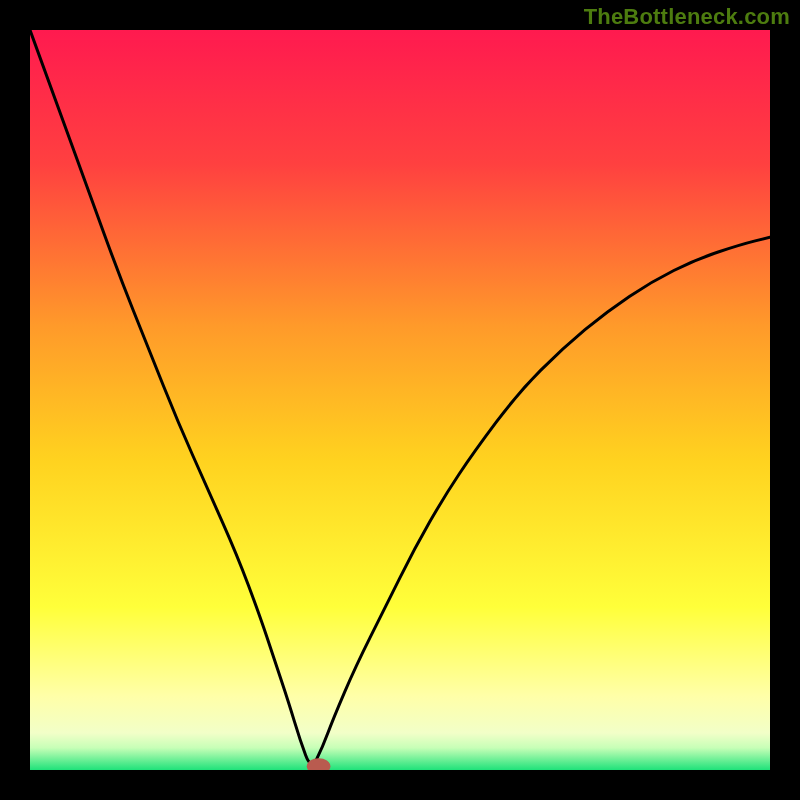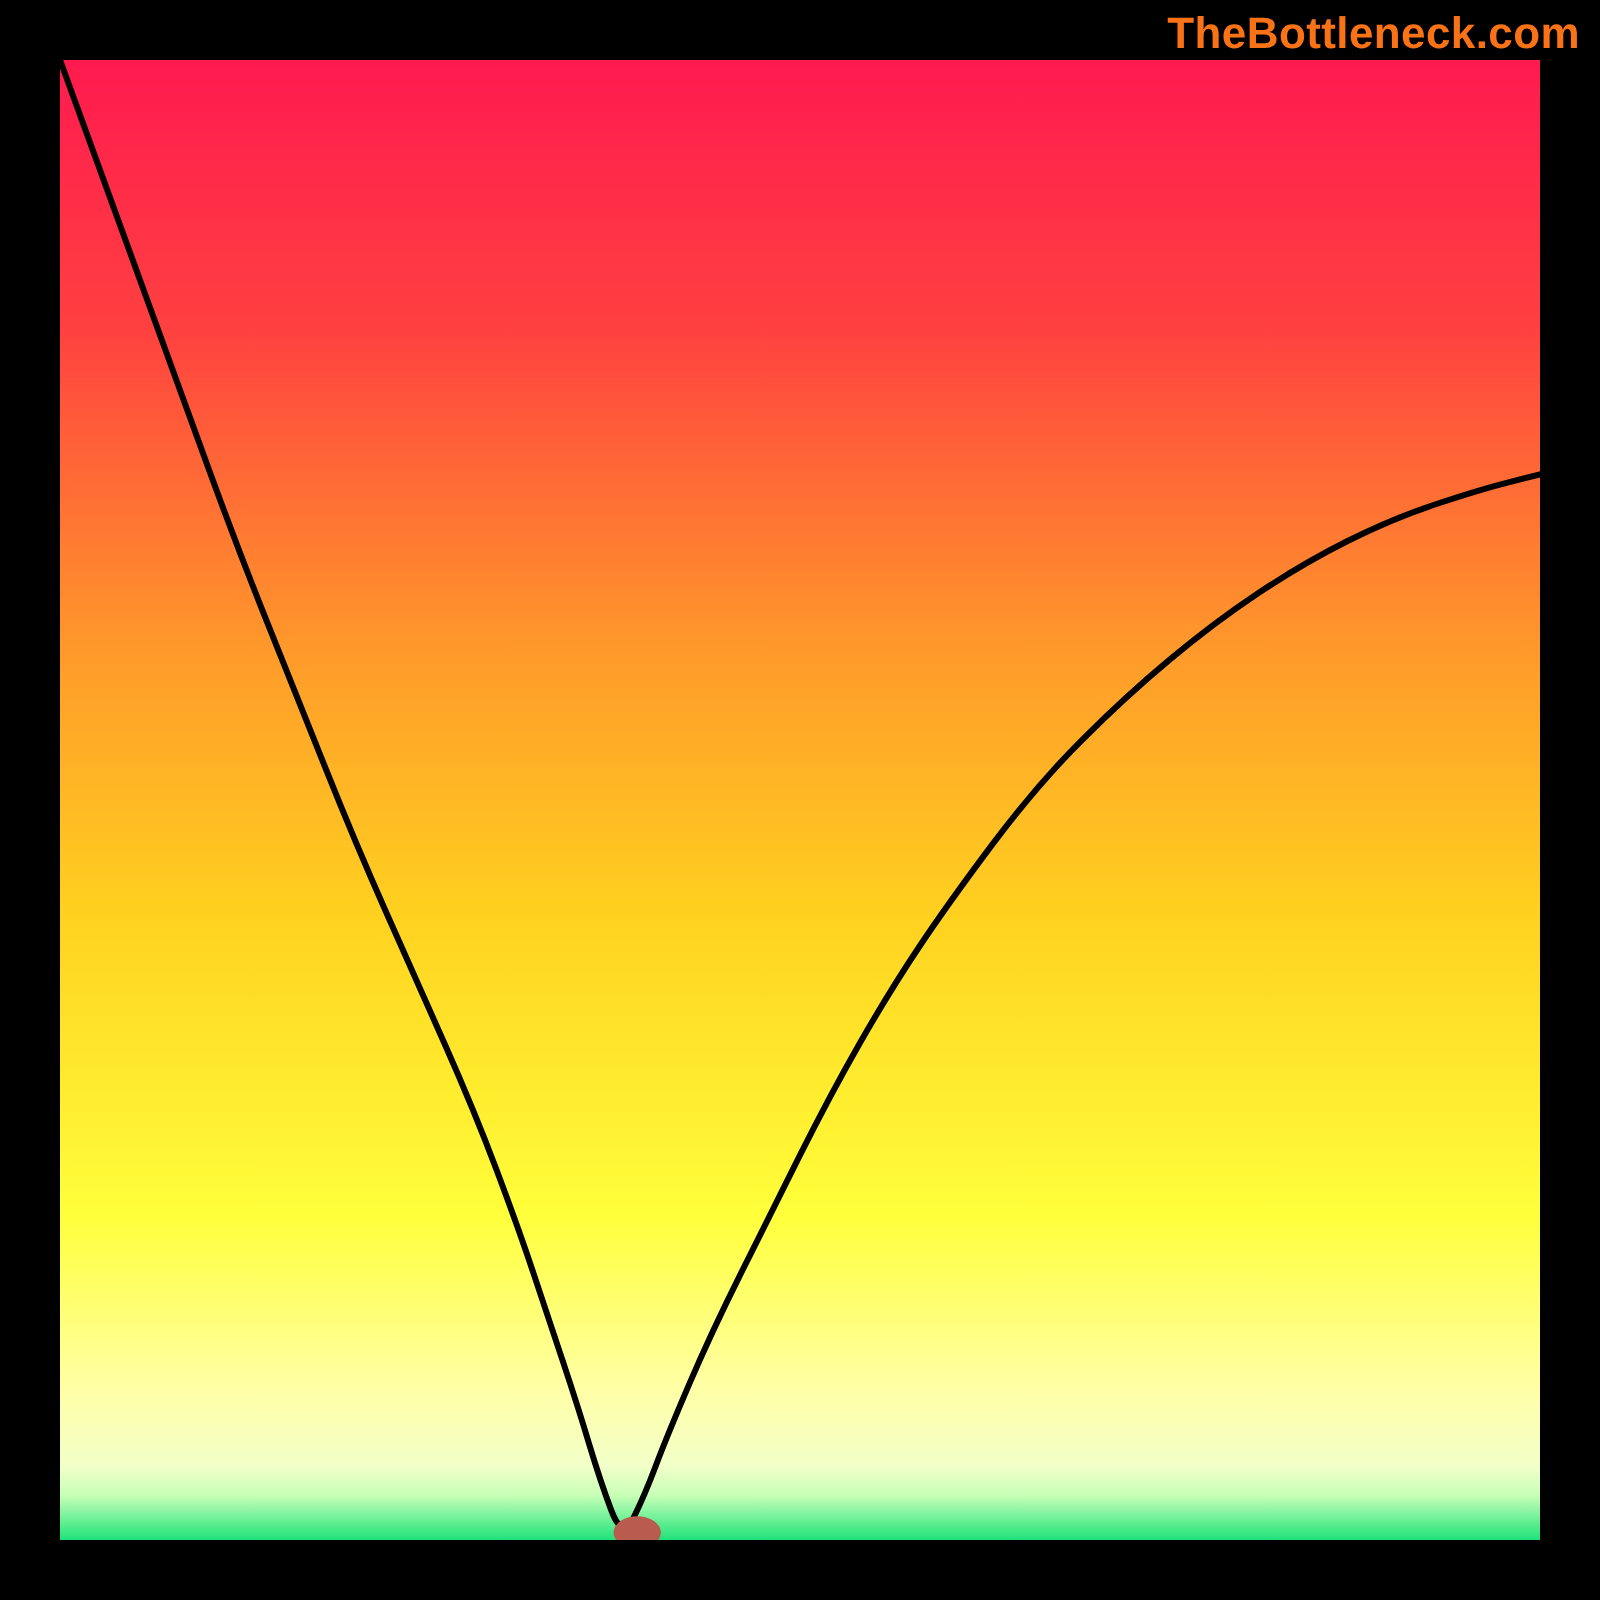--- a/index.html
+++ b/index.html
@@ -28,21 +28,21 @@
     display: block;
     width: 100%;
     height: 100%;
   }
   .watermark {
     position: absolute;
     top: 4px;
     right: 10px;
     font-size: 22px;
     font-weight: 600;
-    color: #f97316;
+    color: #4d7c0f;
     letter-spacing: 0.2px;
     margin-left: 32px;
   }
   .marker {
     fill: #b95b4f;
   }
 </style>
 </head>
 <body>
 

